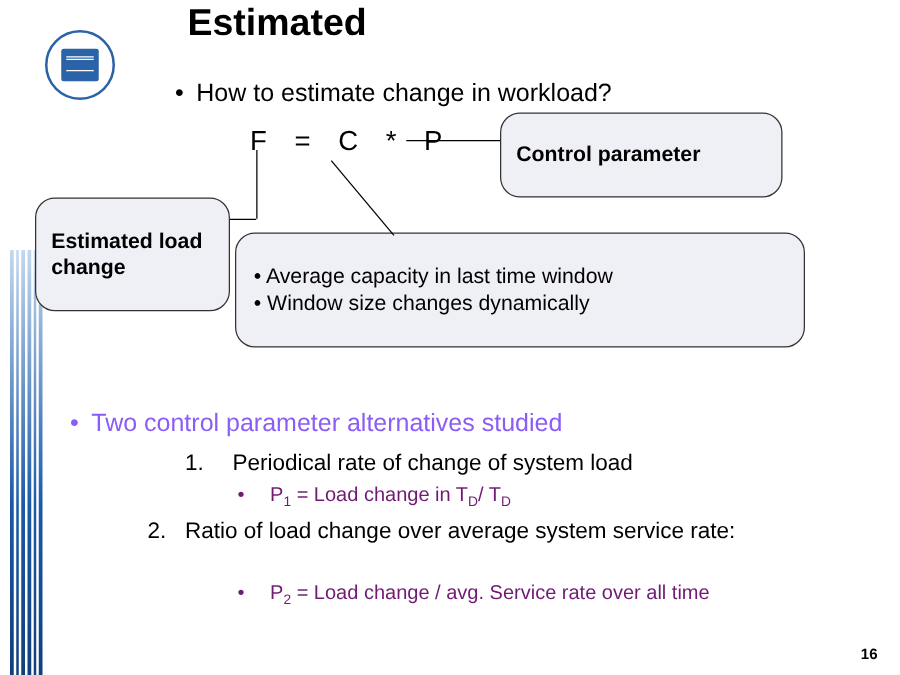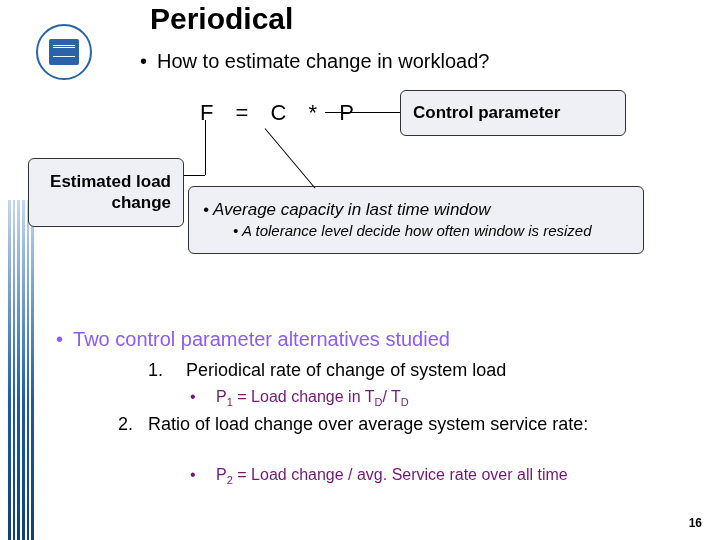--- a/index.html
+++ b/index.html
@@ -59,70 +59,69 @@
     position: absolute;
     left: 150px;
     top: 2px;
     font-size: 30px;
     font-weight: bold;
     color: #000;
   }
   .q-row {
     position: absolute;
     left: 140px;
-    top: 50px;
+    top: 64px;
     font-size: 20px;
     color: #000;
   }
   .bullet-dot::before {
     content: "•";
     margin-right: 10px;
   }
   .formula {
     position: absolute;
     left: 200px;
     top: 100px;
     font-size: 22px;
     letter-spacing: 8px;
     color: #000;
     font-family: Verdana, sans-serif;
   }
   .pill {
     position: absolute;
     background: #efeff6;
     border: 1px solid #333;
-    border-radius: 6px;
-    padding: 12px 12px;
+    border-radius: 16px;
+    padding: 23px 12px;
     color: #000;
   }
   .pill-estimated {
     left: 28px;
     top: 158px;
     width: 130px;
     font-size: 17px;
     font-weight: bold;
     line-height: 1.25;
-    text-align: right;
+    text-align: left;
     z-index: 2;
   }
   .pill-control {
     left: 400px;
     top: 90px;
     width: 200px;
     font-size: 17px;
     font-weight: bold;
     text-align: left;
   }
   .pill-capacity {
     left: 188px;
     top: 186px;
     width: 430px;
     font-size: 17px;
     line-height: 1.3;
-    font-style: italic;
   }
   .pill-capacity .lvl1 {
     margin-left: 2px;
   }
   .pill-capacity .lvl1::before {
     content: "• ";
   }
   .pill-capacity .lvl2 {
     margin-left: 32px;
     font-size: 15px;
@@ -184,38 +183,38 @@
     <div></div>
     <div></div>
     <div></div>
     <div></div>
 </div>
 
 <div class="logo">
   <div class="logo-inner"></div>
 </div>
 
-<div class="title">Periodical</div>
+<div class="title">Estimated</div>
 
 <div class="q-row bullet-dot">How to estimate change in workload?</div>
 
 <div class="formula">F = C * P</div>
 
 <div class="line" style="left:205px; top:120px; width:1px; height:55px;"></div>
 <div class="line" style="left:110px; top:175px; width:95px;"></div>
 <div class="line" style="left:325px; top:112px; width:75px;"></div>
 <div class="line" style="left:265px; top:128px; width:78px; transform:rotate(50deg);"></div>
 
 <div class="pill pill-estimated">Estimated load change</div>
 
 <div class="pill pill-control">Control parameter</div>
 
 <div class="pill pill-capacity">
   <div class="lvl1">Average capacity in last time window</div>
-  <div class="lvl2">A tolerance level decide how often window is resized</div>
+  <div class="lvl1">Window size changes dynamically</div>
 </div>
 
 <div class="main-bullet" style="top:328px;">Two control parameter alternatives studied</div>
 
 <div class="num-item" style="left:148px; top:360px;">1.</div>
 <div class="num-item" style="left:186px; top:360px;">Periodical rate of change of system load</div>
 
 <div class="sub-dot" style="left:190px; top:388px;">
   <span>P</span><sub>1</sub><span> = Load change in T</span><sub>D</sub><span>/ T</span><sub>D</sub>
 </div>

